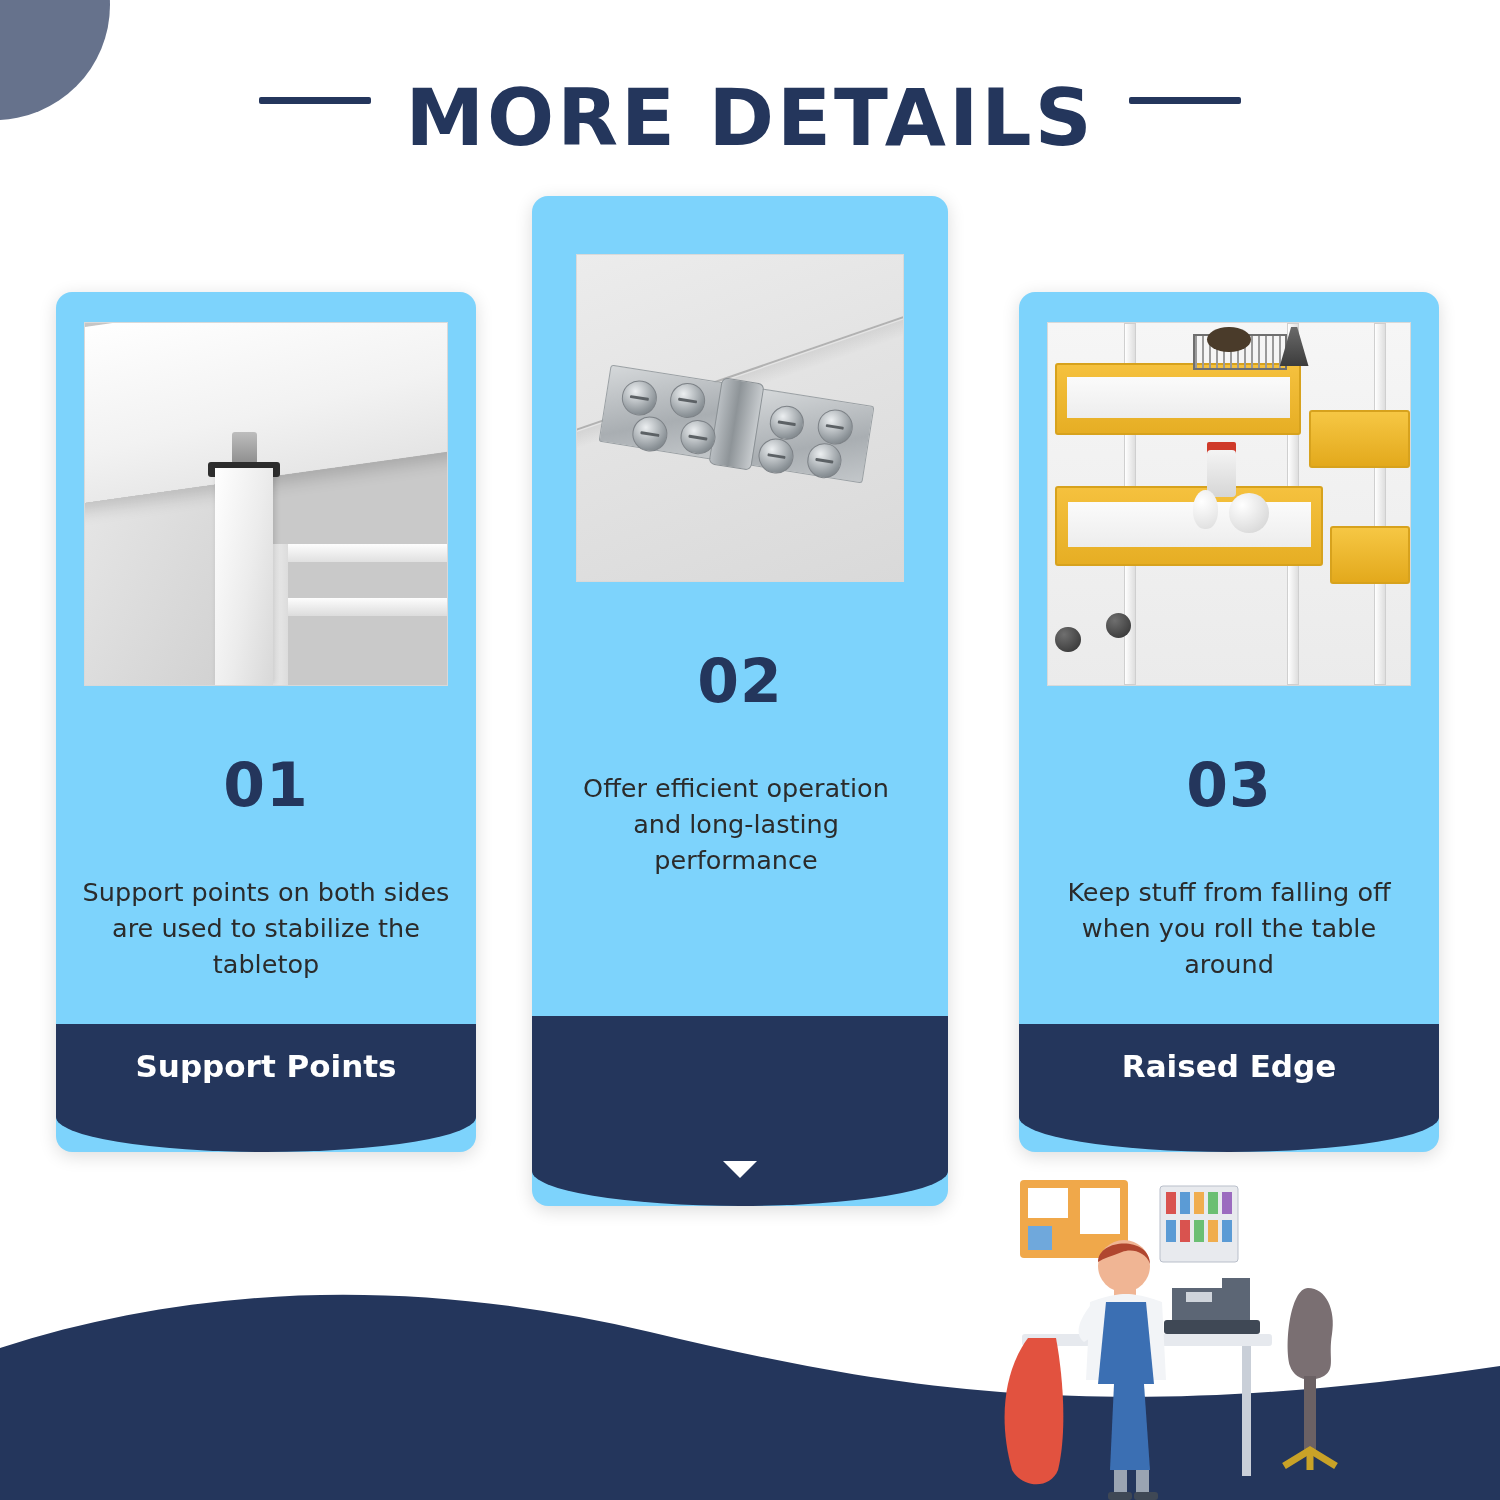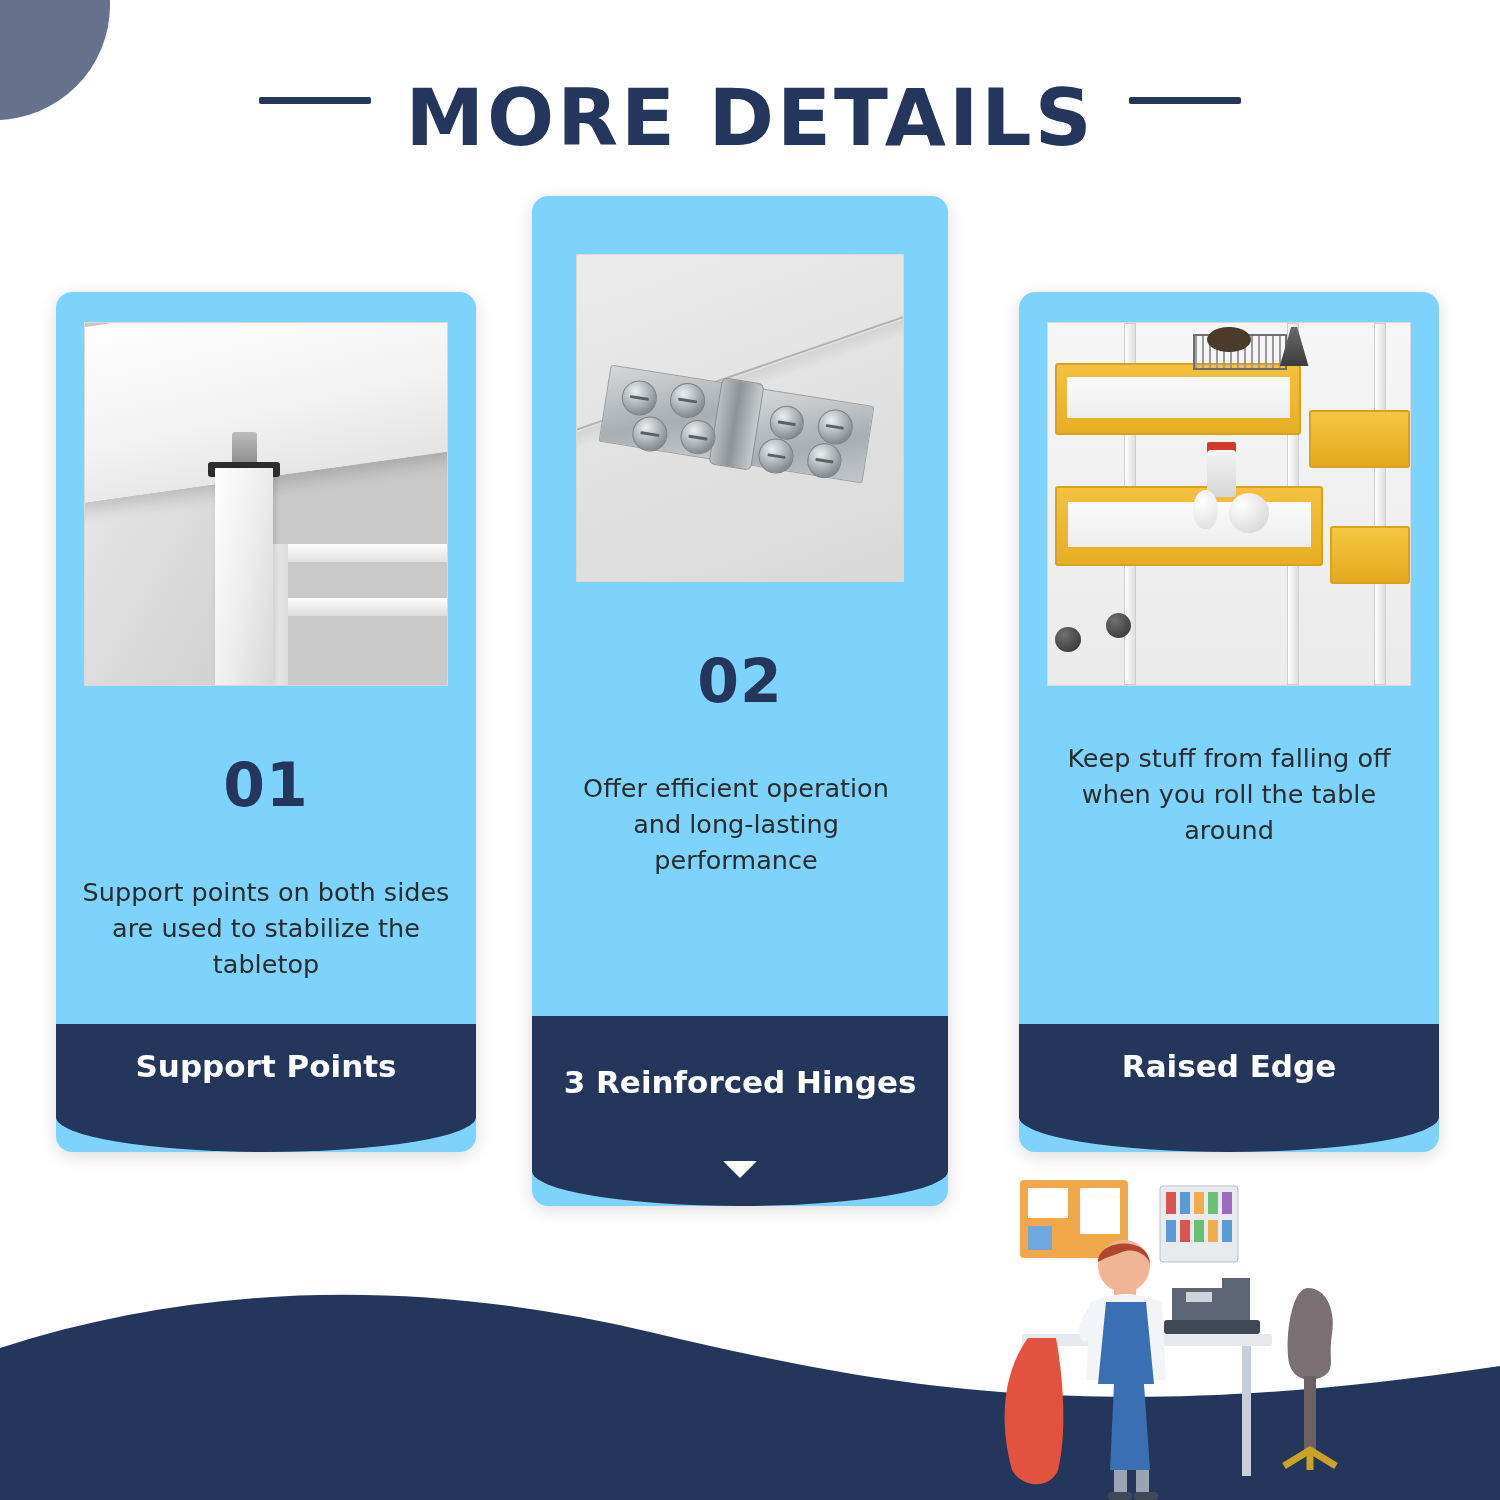--- a/index.html
+++ b/index.html
@@ -366,21 +366,20 @@
             <div class="screw" style="left:62%;top:16%"></div>
             <div class="screw" style="left:80%;top:12%"></div>
             <div class="screw" style="left:60%;top:60%"></div>
             <div class="screw" style="left:78%;top:56%"></div>
           </div>
         </div>
       </div>
       <div class="num">02</div>
       <div class="desc">Offer efficient operation and long-lasting performance</div>
       <div class="footer-band">
-        <span>3 Reinforced Hinges</span>
         <span class="caret"></span>
       </div>
     </div>
 
     <div class="card card-3">
       <div class="photo-wrap">
         <div class="photo">
           <div class="p3-bg"></div>
           <div class="cart-post p-a"></div>
           <div class="cart-post p-b"></div>
@@ -397,20 +396,21 @@
           <div class="dark-blob"></div>
           <div class="knife"></div>
           <div class="jar-cap"></div>
           <div class="jar"></div>
           <div class="egg"></div>
           <div class="ball"></div>
           <div class="wheel w1"></div>
           <div class="wheel w2"></div>
         </div>
       </div>
+      <div class="num">03</div>
       <div class="desc">Keep stuff from falling off when you roll the table around</div>
       <div class="footer-band">
         <span>Raised Edge</span>
       </div>
     </div>
 
   </div>
 
   <svg class="wave" viewBox="0 0 1500 260" preserveAspectRatio="none">
     <path d="M0,108 C210,40 430,40 650,92 C880,146 1090,188 1500,126 L1500,260 L0,260 Z" fill="#24365c"></path>

